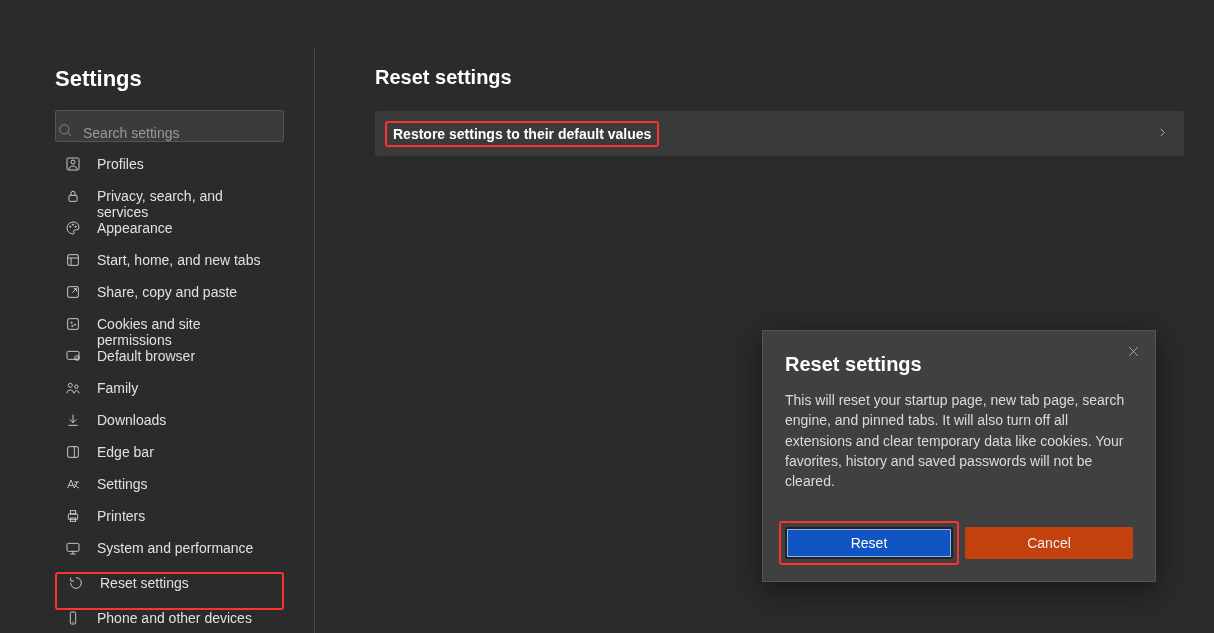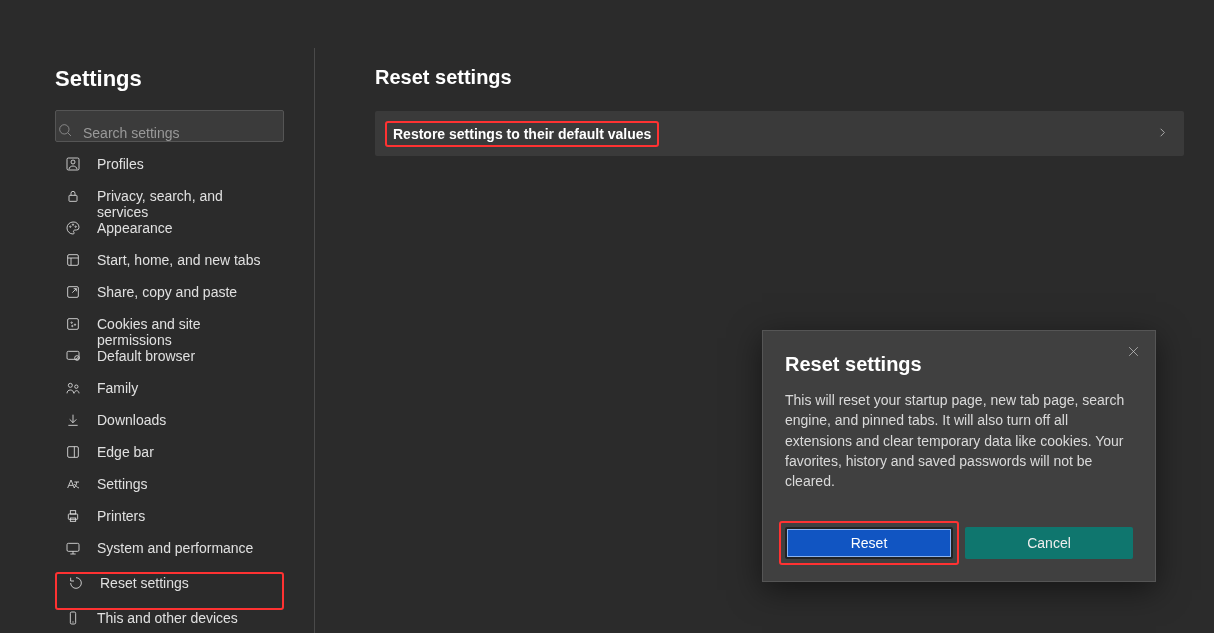--- a/index.html
+++ b/index.html
@@ -195,21 +195,21 @@
     .btn-primary {
       width: 100%;
       height: 32px;
       background: #1155c2;
       color: #fff;
       border: 2px solid #222;
       outline: 1px solid #8ab3f0;
       outline-offset: -3px;
     }
     .btn-secondary {
-      background: #0f766e;
+      background: #c2410c;
       color: #eee;
     }
   </style>
 </head>
 <body>
 
 <div class="root">
   <div class="sidebar">
     <h1 class="sidebar-title">Settings</h1>
     <div class="search-box">
@@ -361,21 +361,21 @@
               <span class="nav-label">Reset settings</span>
             </div>
           </div>
         </li>
         <li>
           <div class="nav-item">
             <span><svg viewBox="0 0 24 24">
                 <rect x="8" y="3" width="8" height="18" rx="2"></rect>
                 <line x1="11" y1="18" x2="13" y2="18"></line>
               </svg></span>
-            <span class="nav-label">This and other devices</span>
+            <span class="nav-label">Phone and other devices</span>
           </div>
         </li>
         <li>
           <div class="nav-item">
             <span><svg viewBox="0 0 24 24">
                 <circle cx="12" cy="5" r="2"></circle>
                 <path d="M5 9h14M12 9v6M12 15l-4 5M12 15l4 5"></path>
               </svg></span>
             <span class="nav-label">Accessibility</span>
           </div>

